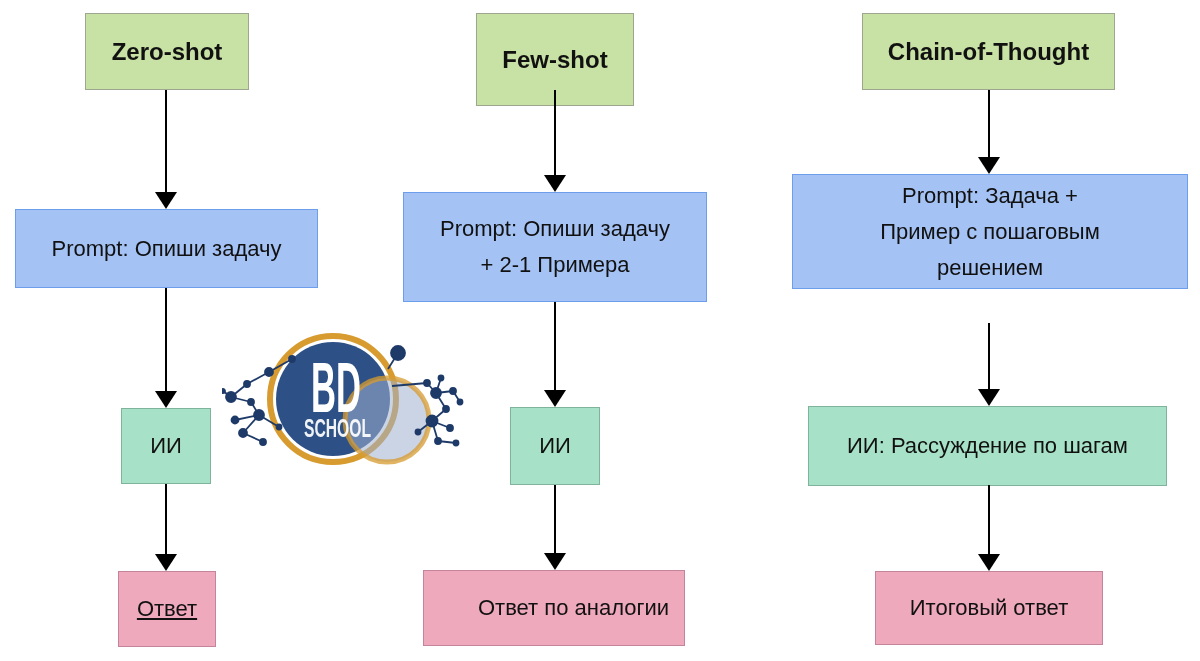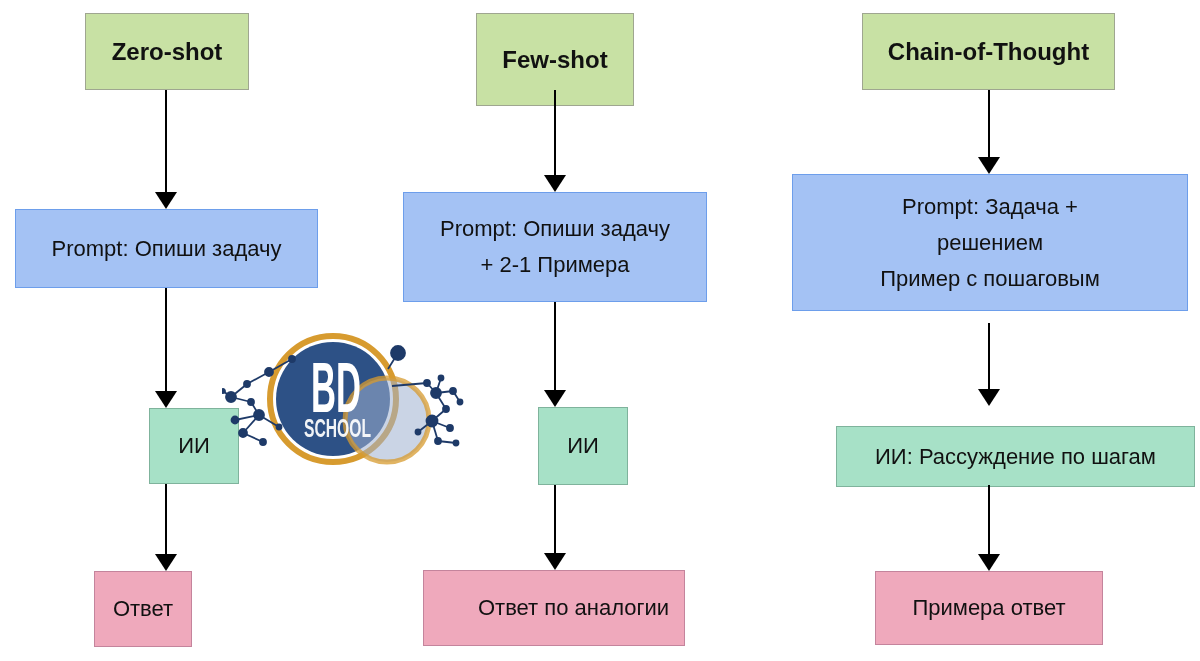--- a/index.html
+++ b/index.html
@@ -30,21 +30,20 @@
     font-weight: bold;
     font-size: 24px;
   }
   .prompt-box {
     background: #a4c2f4;
     border: 1px solid #6d9eeb;
   }
   .ai-box {
     background: #a7e1c7;
     border: 1px solid #7fb39c;
-    margin-left: 28px;
   }
   .answer-box {
     background: #efa9bc;
     border: 1px solid #c4849c;
   }
   .prompt-line { display: block; }
   .arrow {
     position: absolute;
     width: 22px;
     display: flex;
@@ -85,21 +84,21 @@
 
   <div class="box ai-box" style="left:121px; top:408px; width:90px; height:76px;">
     <span>ИИ</span>
   </div>
 
   <div class="arrow" style="left:155px; top:484px; height:87px;">
     <div class="shaft"></div>
     <div class="head"></div>
   </div>
 
-  <div class="box answer-box" style="left:94px; top:571px; width:98px; height:76px;">
+  <div class="box answer-box" style="left:118px; top:571px; width:98px; height:76px;text-decoration:underline;">
     <span>Ответ</span>
   </div>
 
   <div class="box header-box" style="left:476px; top:13px; width:158px; height:93px;">
     <span>Few-shot</span>
   </div>
 
   <div class="arrow" style="left:544px; top:90px; height:102px;">
     <div class="shaft"></div>
     <div class="head"></div>
@@ -130,42 +129,42 @@
 
   <div class="box header-box" style="left:862px; top:13px; width:253px; height:77px;text-align:right;">
     <span>Chain-of-Thought</span>
   </div>
 
   <div class="arrow" style="left:978px; top:90px; height:84px;">
     <div class="shaft"></div>
     <div class="head"></div>
   </div>
 
-  <div class="box prompt-box" style="left:792px; top:174px; width:396px; height:137px;">
+  <div class="box prompt-box" style="left:792px; top:174px; width:396px; height:115px;">
     <span class="prompt-line">Prompt: Задача +</span>
+    <span class="prompt-line">Пример с пошаговым</span>
     <span class="prompt-line">решением</span>
-    <span class="prompt-line">Пример с пошаговым</span>
   </div>
 
   <div class="arrow" style="left:978px; top:323px; height:83px;">
     <div class="shaft"></div>
     <div class="head"></div>
   </div>
 
-  <div class="box ai-box" style="left:808px; top:426px; width:359px; height:61px;">
+  <div class="box ai-box" style="left:808px; top:406px; width:359px; height:80px;">
     <span>ИИ: Рассуждение по шагам</span>
   </div>
 
   <div class="arrow" style="left:978px; top:485px; height:86px;">
     <div class="shaft"></div>
     <div class="head"></div>
   </div>
 
   <div class="box answer-box" style="left:875px; top:571px; width:228px; height:74px;">
-    <span>Примера ответ</span>
+    <span>Итоговый ответ</span>
   </div>
 
   <svg class="logo" width="245" height="152" viewBox="0 0 245 152">
 
     <circle cx="111" cy="68" r="63" fill="#ffffff" stroke="#d79b2f" stroke-width="6"></circle>
     <circle cx="111" cy="68" r="57" fill="#2d5186"></circle>
 
     <circle cx="165" cy="89" r="42" fill="rgba(159,176,207,0.55)" stroke="rgba(215,155,47,0.75)" stroke-width="5"></circle>
 
     <g stroke="#1e3a68" stroke-width="1.8" fill="#1e3a68">

